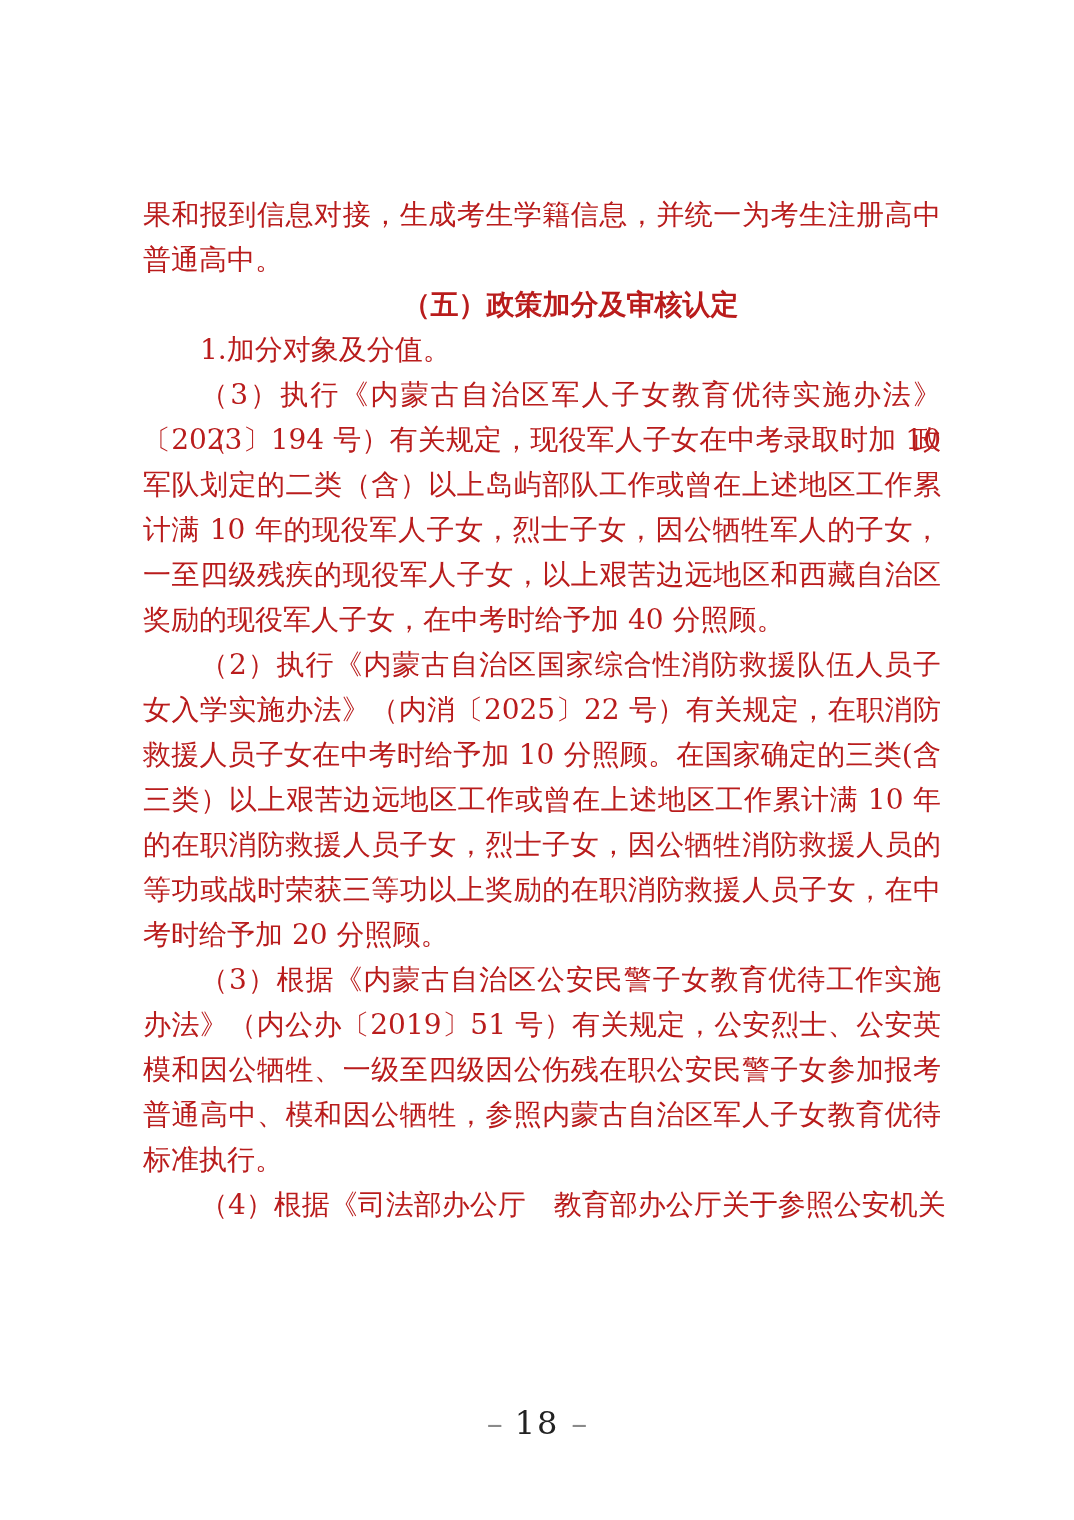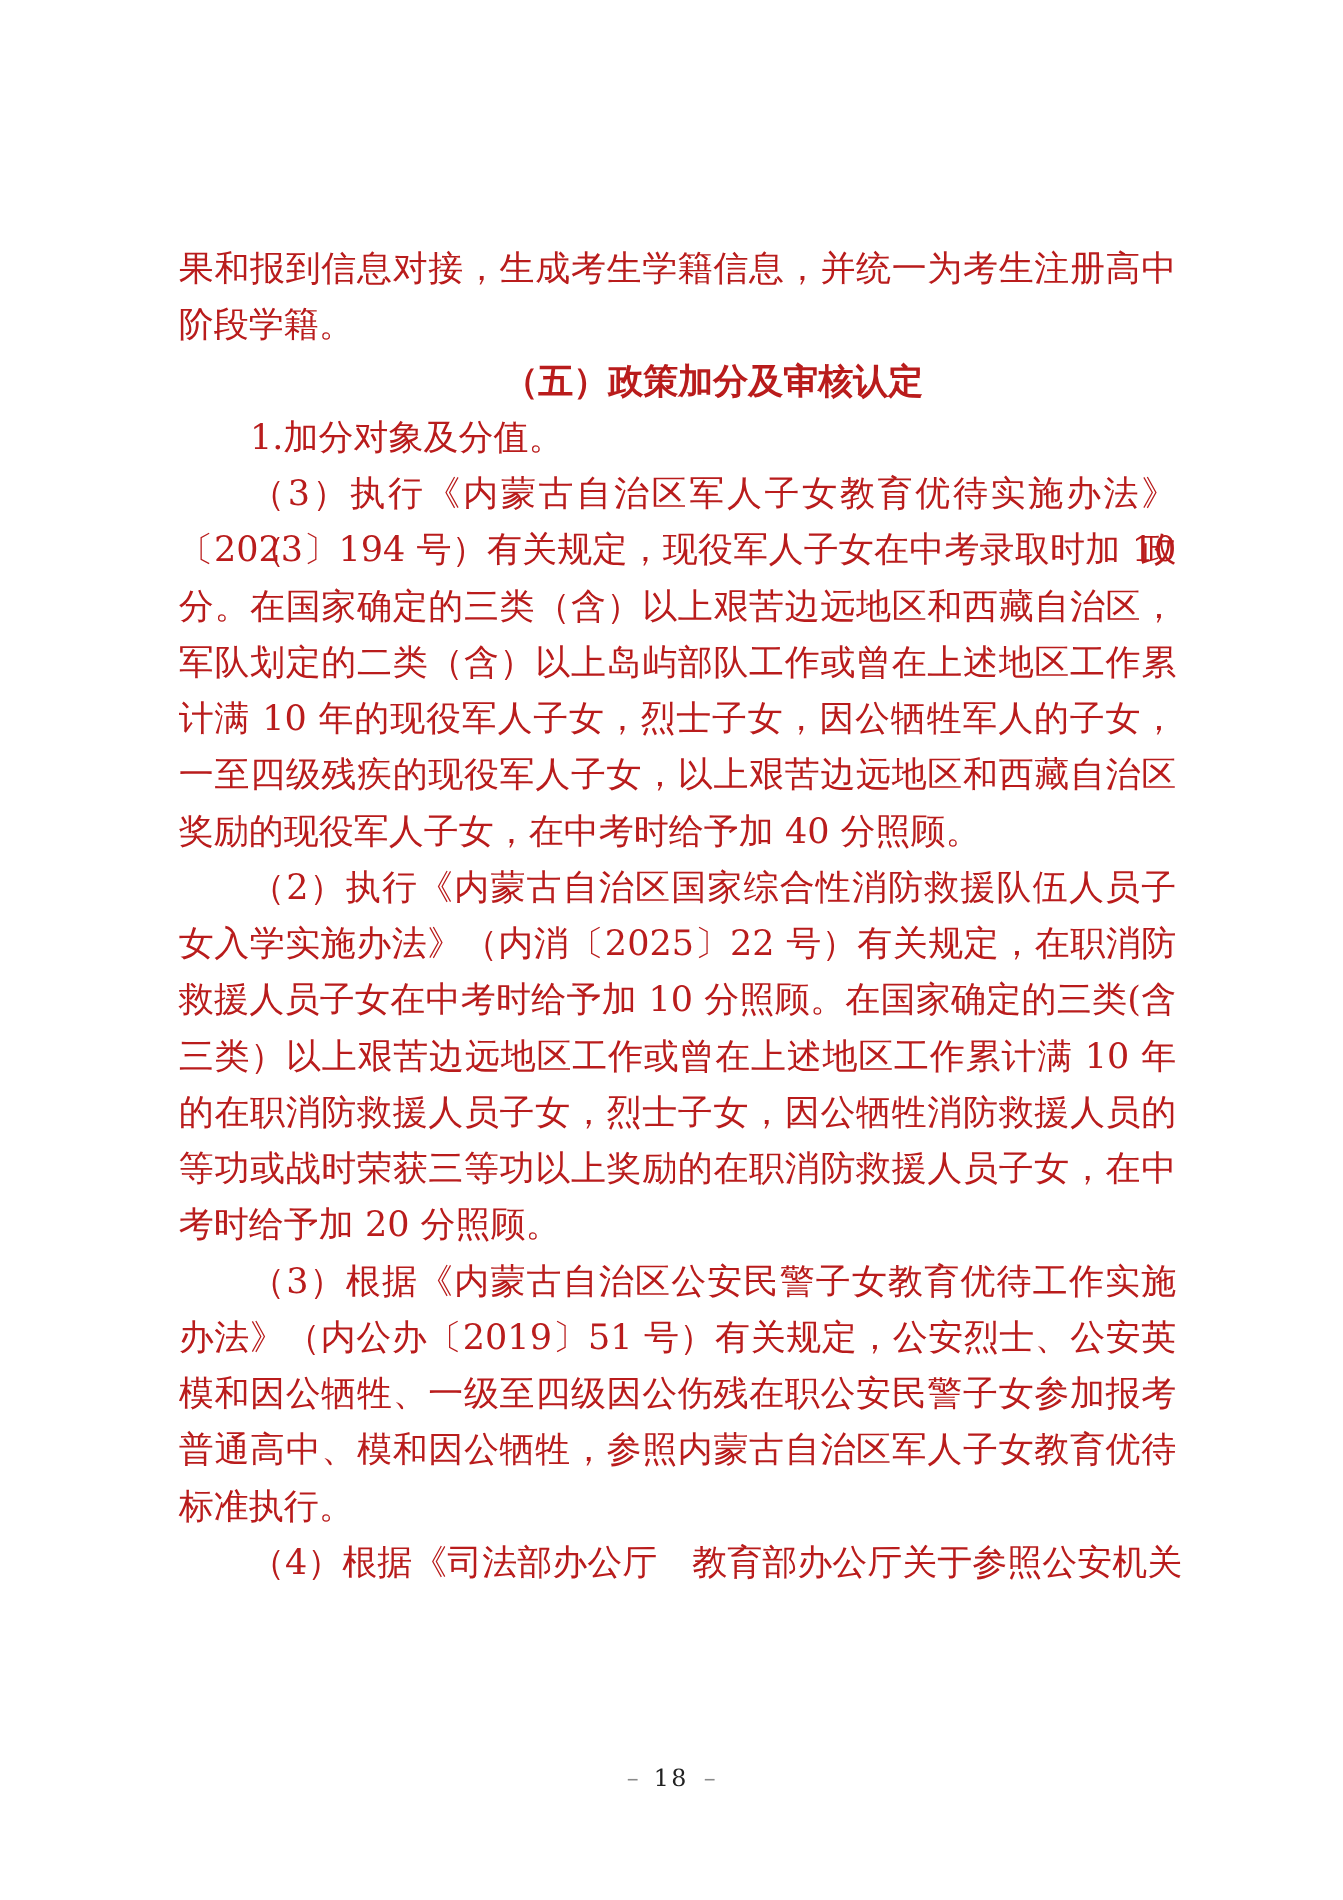--- a/index.html
+++ b/index.html
@@ -44,45 +44,44 @@
     text-align: center;
   }
   .footer {
     position: absolute;
     left: 0;
     top: 1403px;
     width: 1074px;
     height: 40px;
     line-height: 40px;
     text-align: center;
-    font-size: 19px;
+    font-size: 32px;
     color: #1c1c1c;
   }
   .footer .dash {
     color: #8a8a8a;
     padding: 0 6px;
   }
   .footer .num {
     color: #222222;
     letter-spacing: 2px;
     padding: 0 6px;
   }
 </style>
 </head>
 <body>
 
 <div class="page">
   <div class="text-block" id="text-block">
       <div class="doc-line justify">果和报到信息对接，生成考生学籍信息，并统一为考生注册高中</div>
-      <div class="doc-line">阶段学籍。</div>
+      <div class="doc-line">普通高中。</div>
       <div class="doc-line indent bold">（五）政策加分及审核认定</div>
       <div class="doc-line indent">1.加分对象及分值。</div>
       <div class="doc-line justify indent">（3）执行《内蒙古自治区军人子女教育优待实施办法》（政</div>
       <div class="doc-line justify">〔2023〕194 号）有关规定，现役军人子女在中考录取时加 10</div>
-      <div class="doc-line justify">分。在国家确定的三类（含）以上艰苦边远地区和西藏自治区，</div>
       <div class="doc-line justify">军队划定的二类（含）以上岛屿部队工作或曾在上述地区工作累</div>
       <div class="doc-line justify">计满 10 年的现役军人子女，烈士子女，因公牺牲军人的子女，</div>
       <div class="doc-line justify">一至四级残疾的现役军人子女，以上艰苦边远地区和西藏自治区</div>
       <div class="doc-line">奖励的现役军人子女，在中考时给予加 40 分照顾。</div>
       <div class="doc-line justify indent">（2）执行《内蒙古自治区国家综合性消防救援队伍人员子</div>
       <div class="doc-line justify">女入学实施办法》（内消〔2025〕22 号）有关规定，在职消防</div>
       <div class="doc-line justify">救援人员子女在中考时给予加 10 分照顾。在国家确定的三类(含</div>
       <div class="doc-line justify">三类）以上艰苦边远地区工作或曾在上述地区工作累计满 10 年</div>
       <div class="doc-line justify">的在职消防救援人员子女，烈士子女，因公牺牲消防救援人员的</div>
       <div class="doc-line justify">等功或战时荣获三等功以上奖励的在职消防救援人员子女，在中</div>

